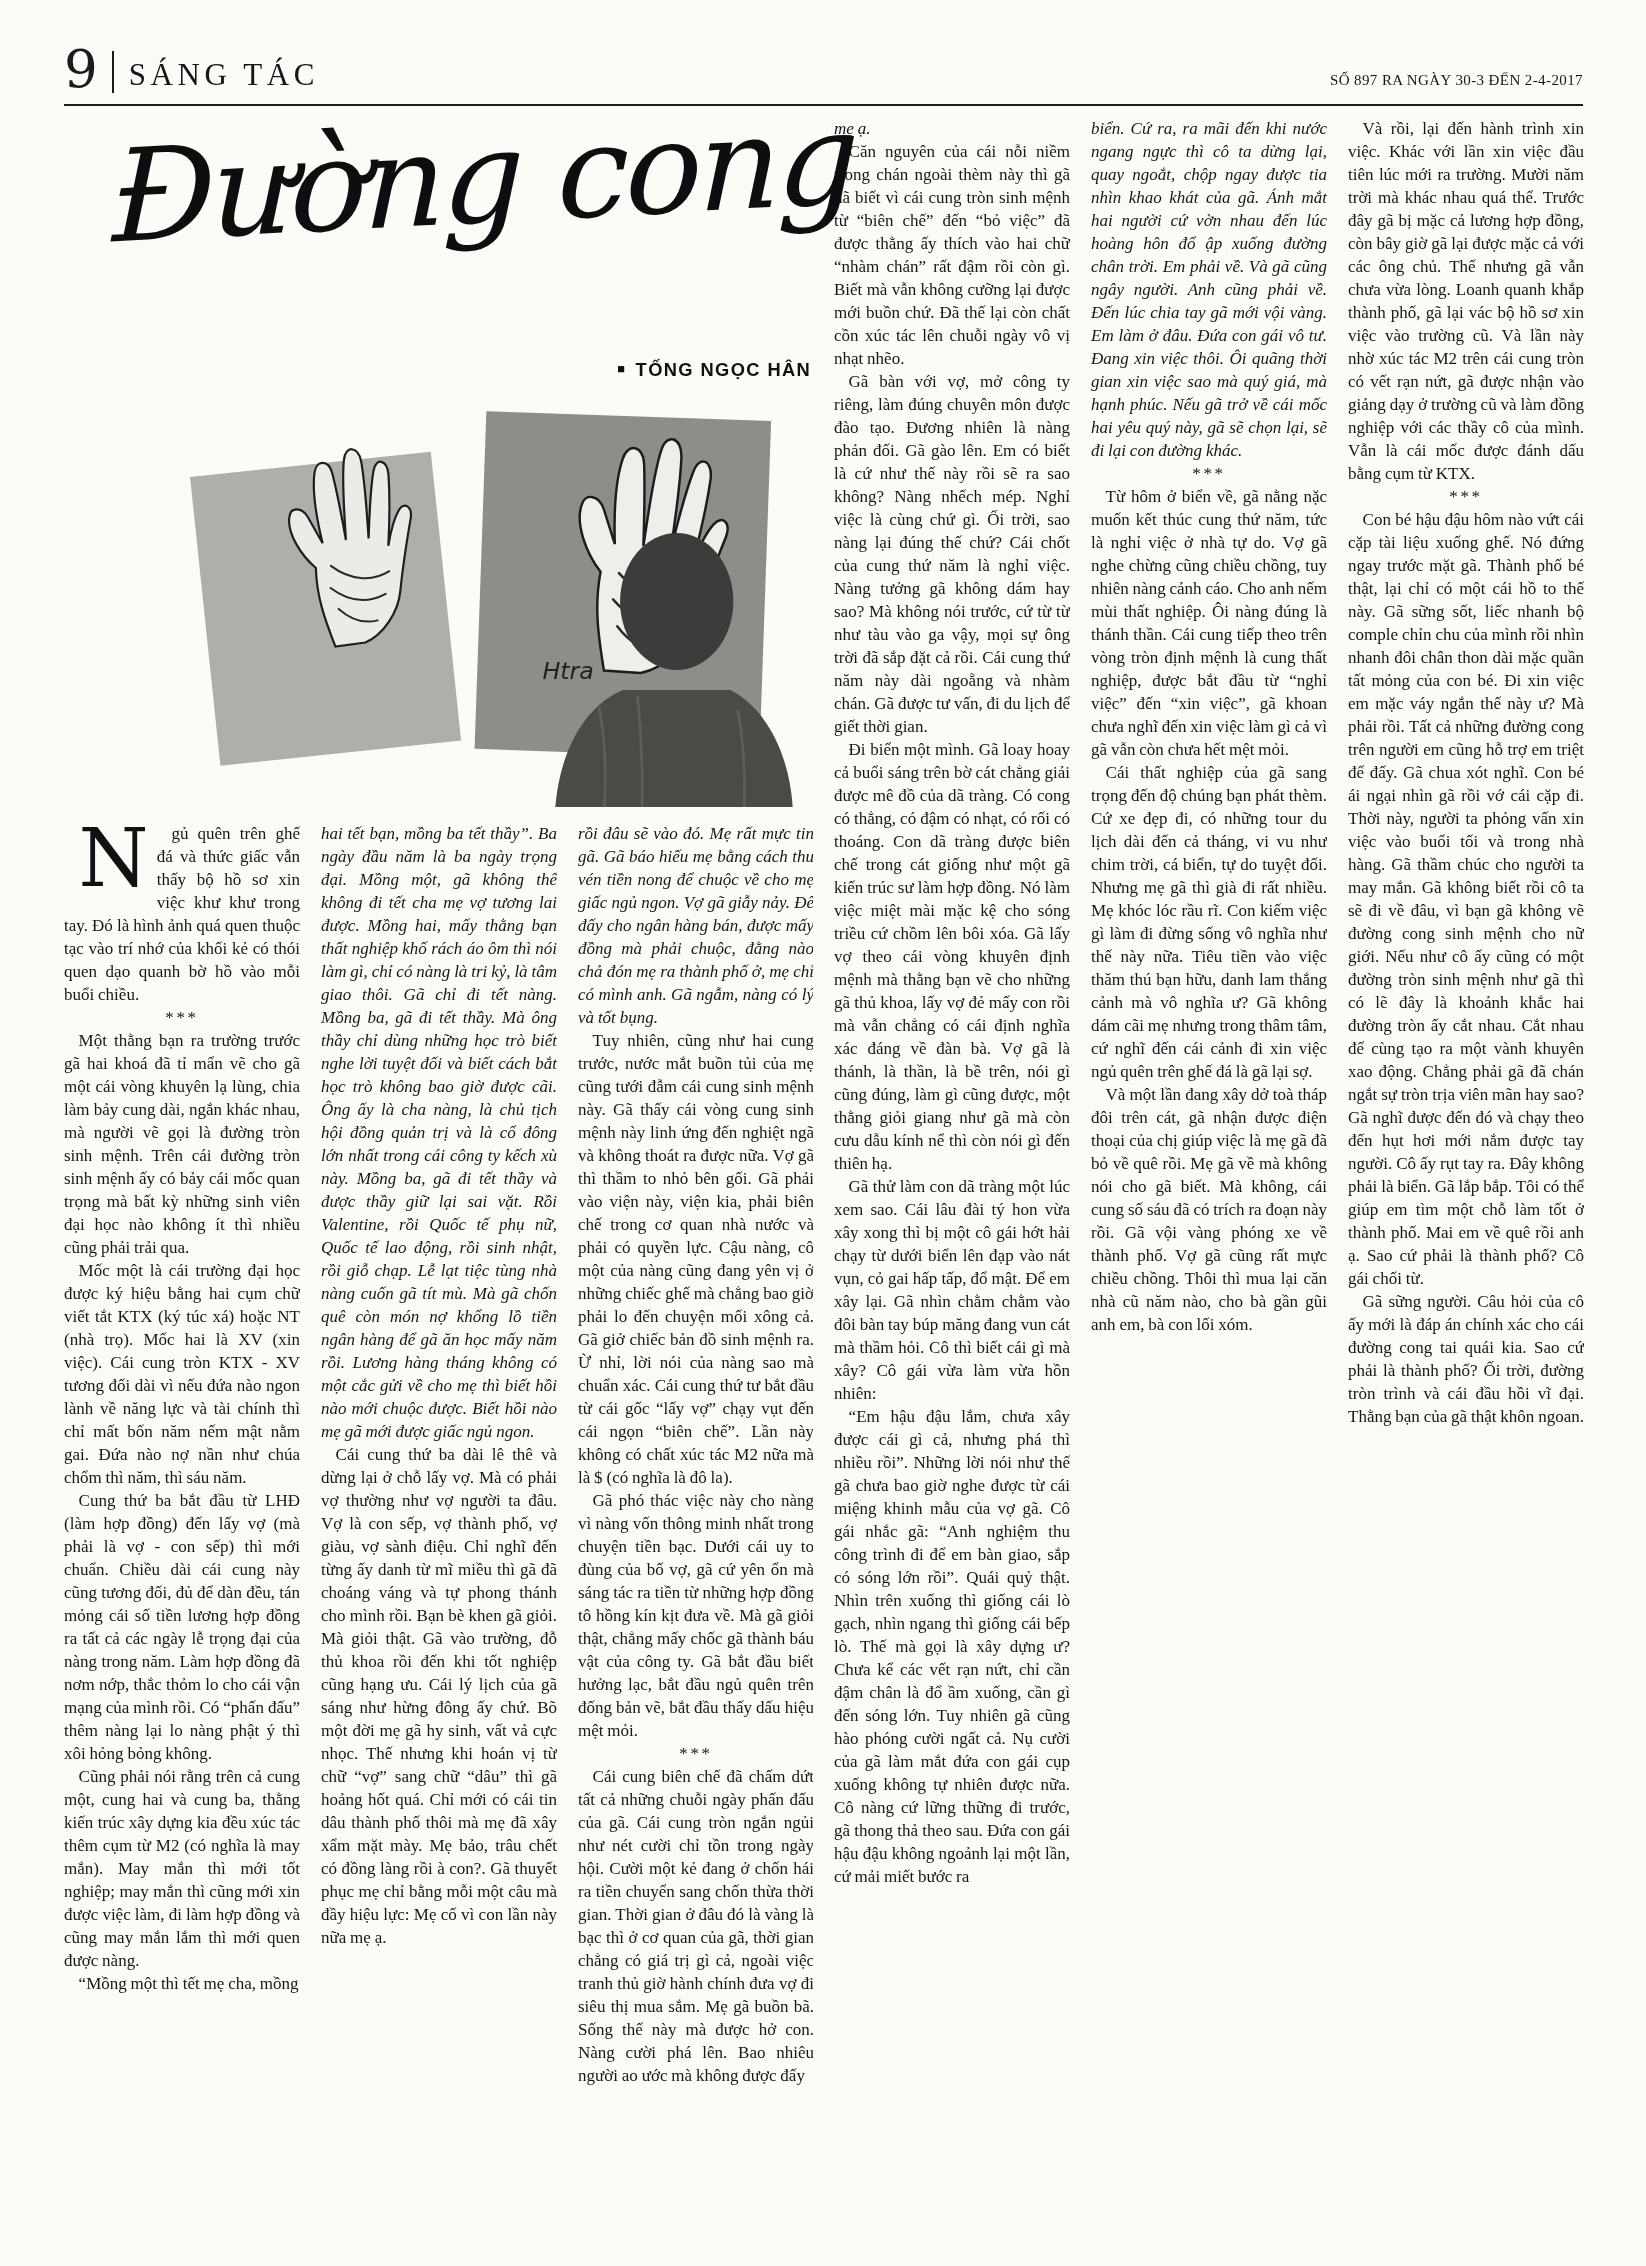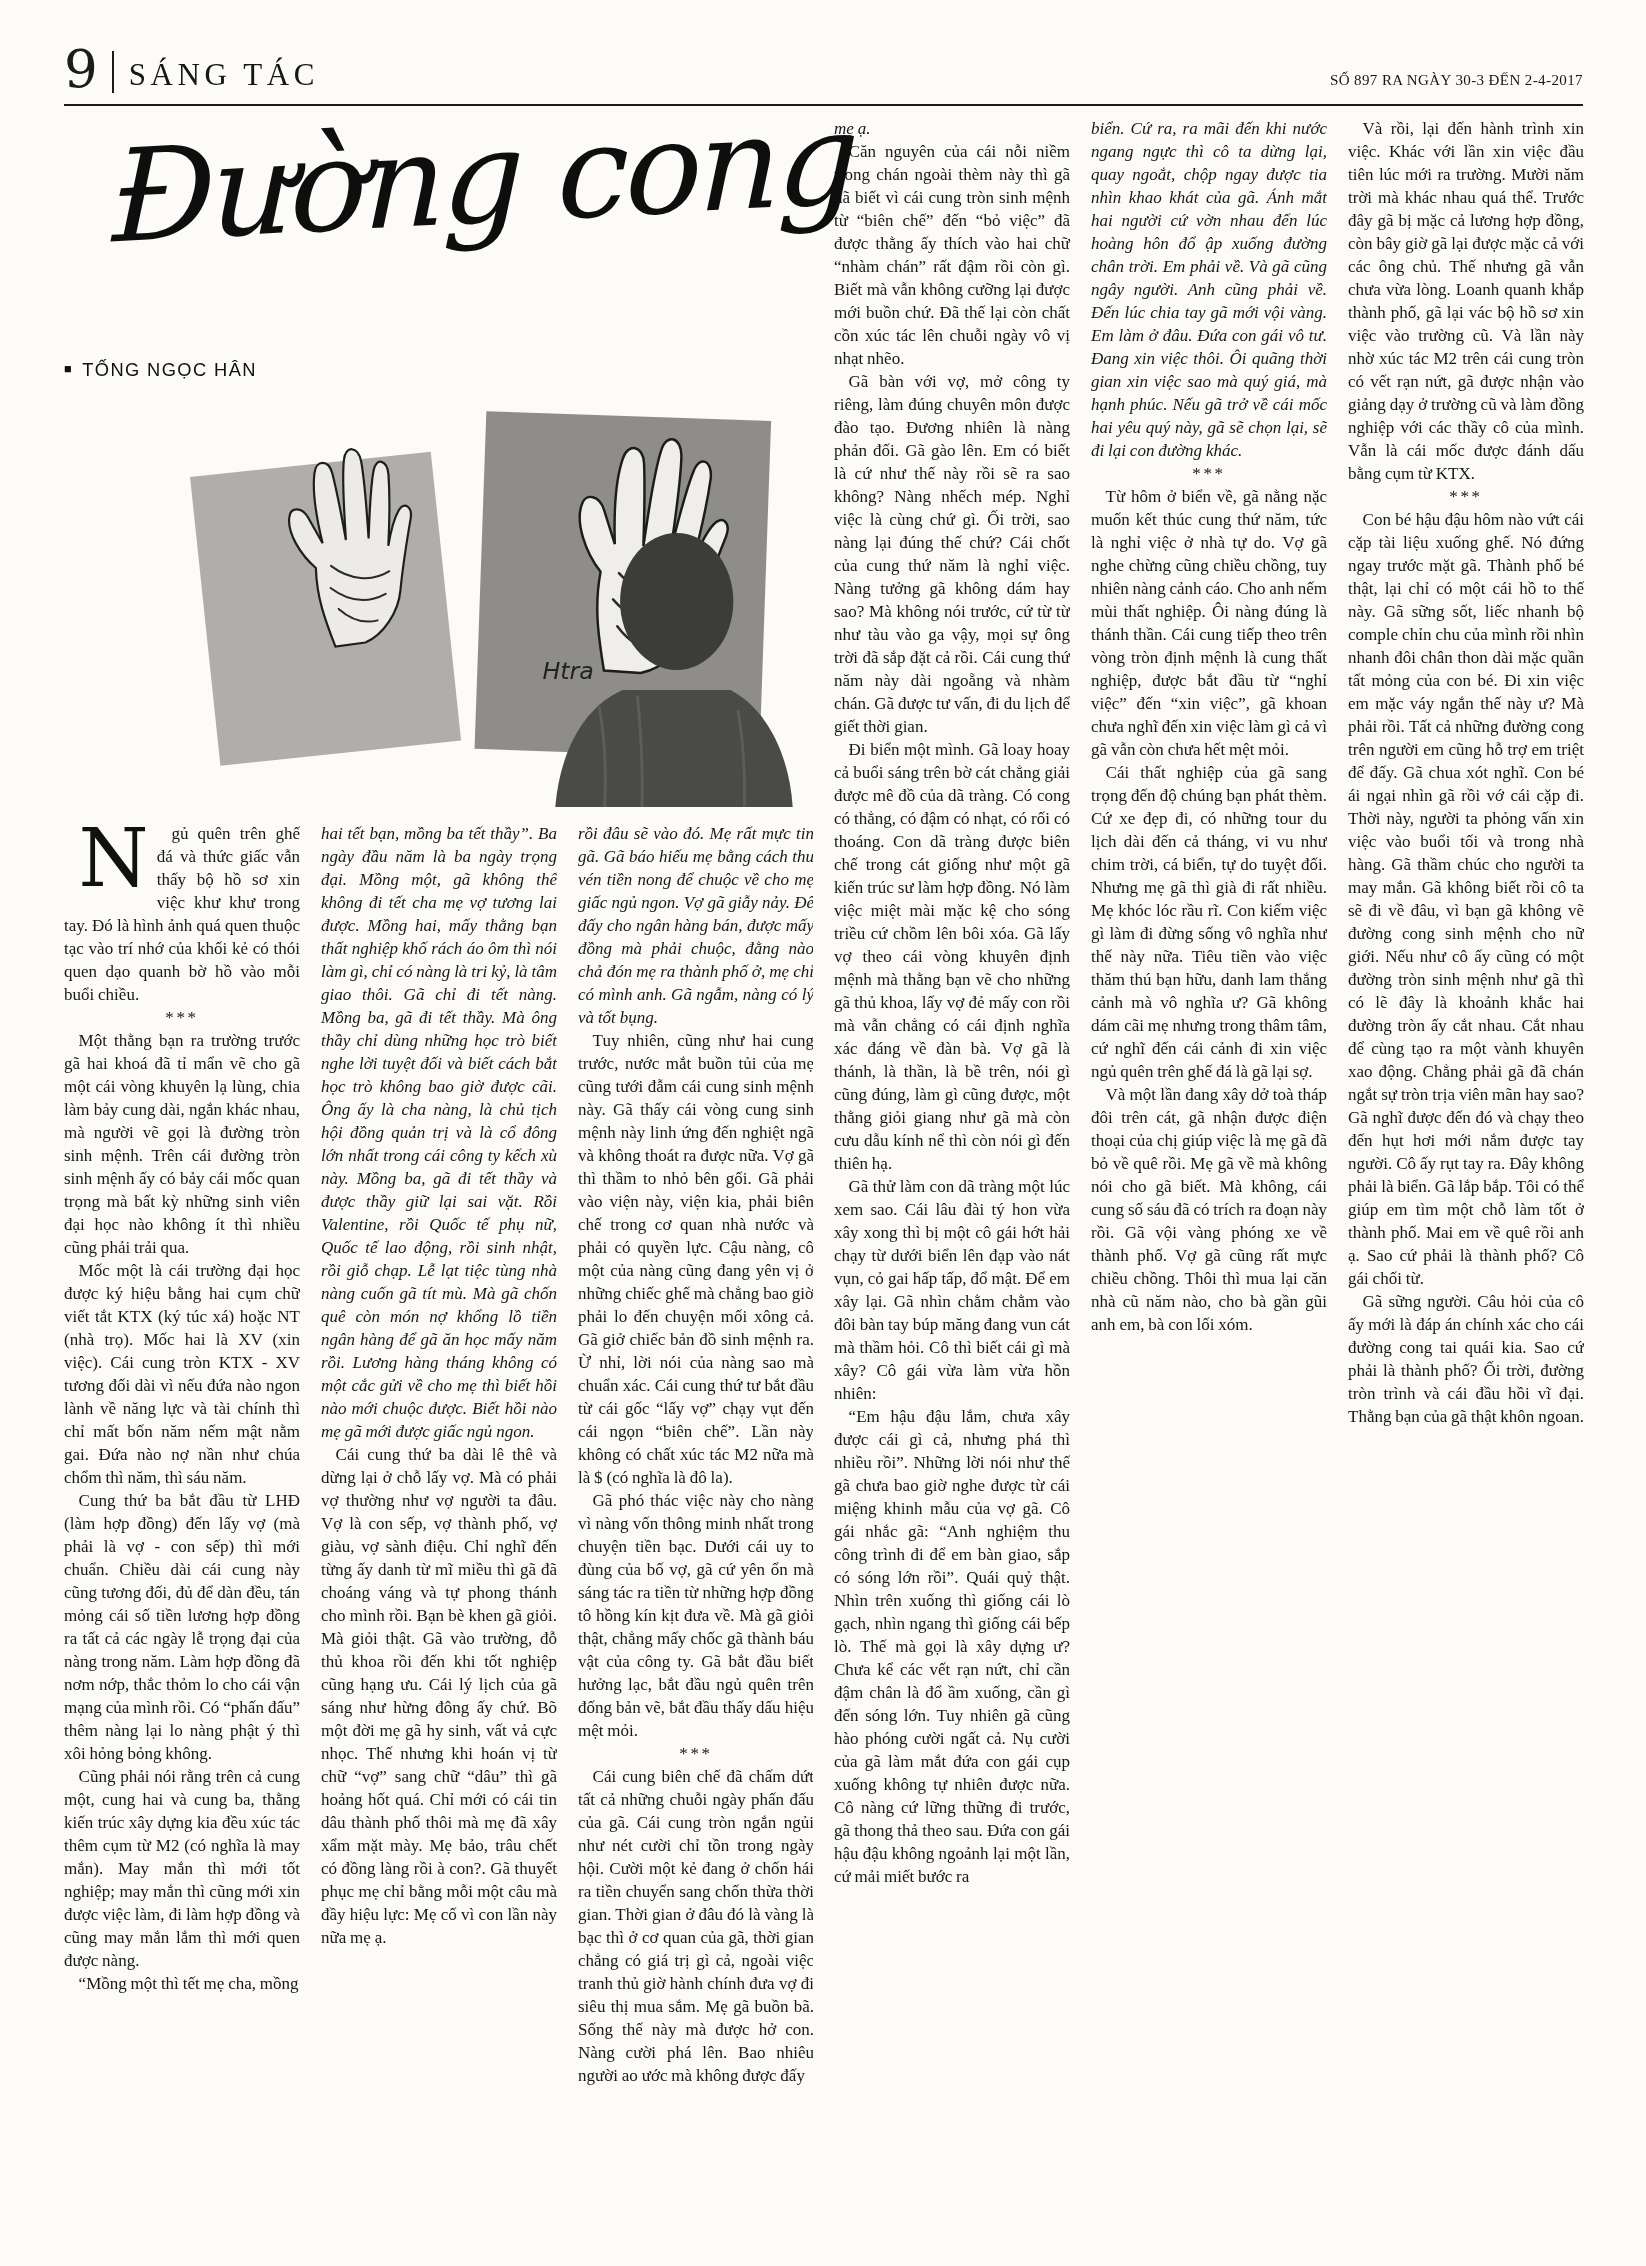--- a/index.html
+++ b/index.html
@@ -31,21 +31,21 @@
   .col.tall{height:2092px;}
   .left-cols{display:flex;gap:21px;height:1389px;margin-top:14.6px;overflow:hidden;}
   .left-cols .col{height:100%;}
 
   
   .title-area{height:242px;position:relative;}
   .story-title{position:absolute;top:-16.4px;left:48px;
                font-family:"DejaVu Serif",serif;font-style:italic;
                font-size:128px;line-height:1.2;letter-spacing:-3.7px;
                transform:rotate(-3deg) skewX(-4deg);white-space:nowrap;color:#0e0e0e;}
-  .byline{text-align:left;font-family:"Liberation Sans",sans-serif;font-weight:normal;
+  .byline{text-align:right;font-family:"Liberation Sans",sans-serif;font-weight:bold;
           font-size:18.3px;letter-spacing:1.4px;color:#101010;padding-right:1.8px;}
   .byline .bullet{font-size:12.8px;vertical-align:2.7px;margin-right:9.1px;}
   .figure{margin:24px 0 0 115px;width:621px;height:402px;}
 
   
   p{margin:0;text-indent:14.6px;}
   p.cont{text-indent:0;font-style:italic;}
   .sep{text-align:center;letter-spacing:2.7px;line-height:23px;}
   .dropcap{float:left;font-family:"DejaVu Serif",serif;font-size:80px;
            line-height:64px;padding:5.5px 8.2px 0 0;color:#111;}

